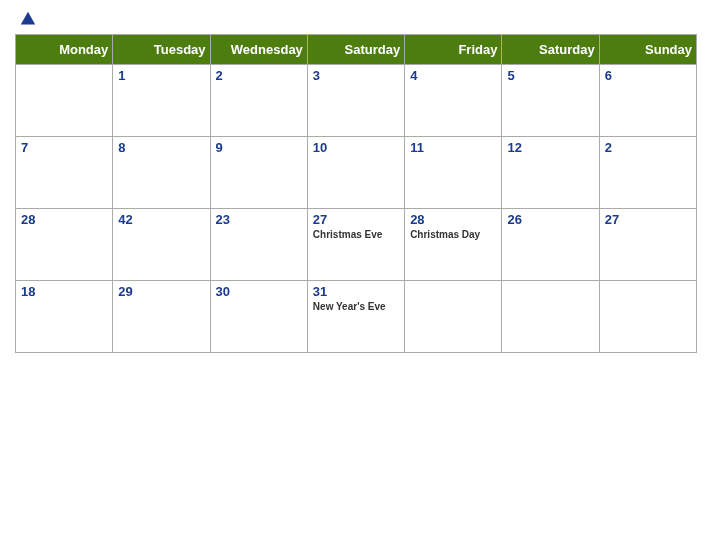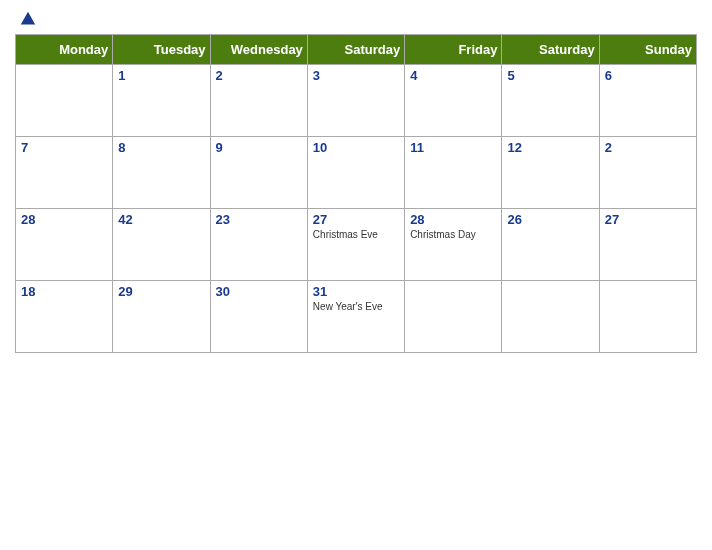--- a/index.html
+++ b/index.html
@@ -79,20 +79,21 @@
       font-size: 13px;
       font-weight: bold;
       color: #1a3a8f;
       display: block;
     }
     .holiday {
       font-size: 10px;
       color: #333;
       margin-top: 2px;
       display: block;
+      font-weight: bold;
     }
   </style>
 </head>
 <body>
 
 <div class="header">
   <div class="logo">
     <div class="logo-text">
       <span class="logo-general"></span>
       <svg class="logo-icon" viewBox="0 0 20 20" xmlns="http://www.w3.org/2000/svg">

